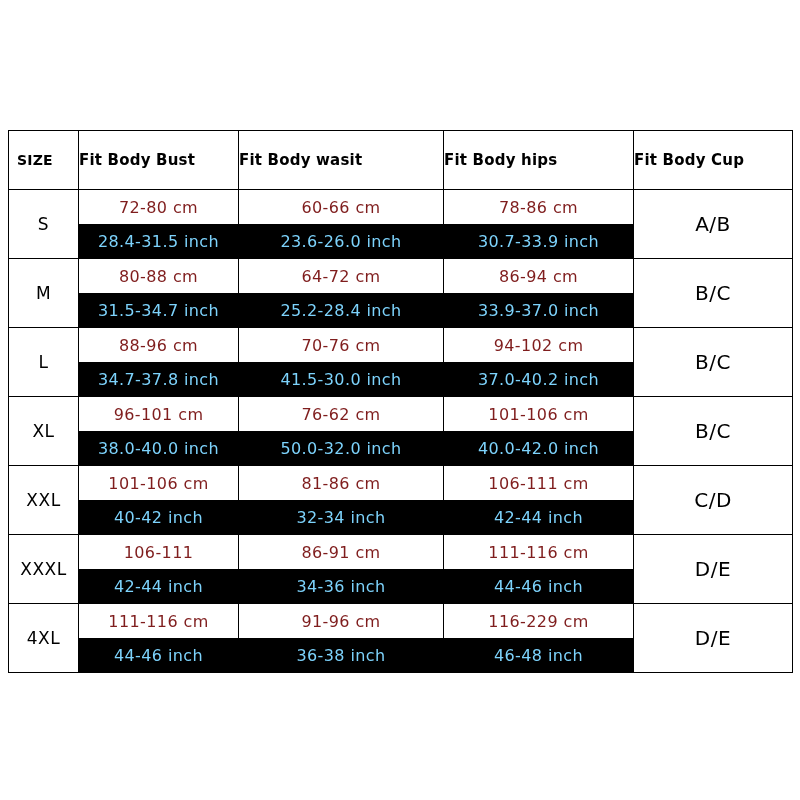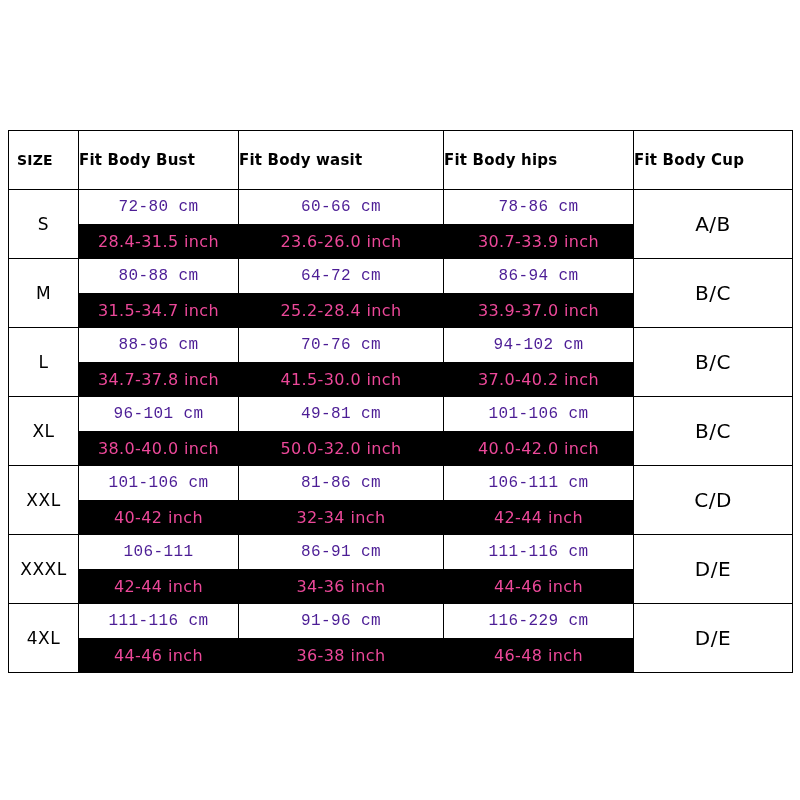--- a/index.html
+++ b/index.html
@@ -66,27 +66,26 @@
     letter-spacing: 0.5px;
   }
   td.val {
     text-align: center;
     font-size: 16px;
     height: 34px;
     letter-spacing: 0.4px;
   }
   tr.cm-row td.val {
     background: #ffffff;
-    color: #4c1d95;
+    color: #7f1d1d;
     border-bottom: none;
-    font-family: Liberation Mono, monospace;
   }
   tr.inch-row td.val {
     background: #000000;
-    color: #ec4899;
+    color: #7dd3fc;
     border-top: none;
   }
   tr.cm-row td.val,
   tr.inch-row td.val {
     border-left: 1px solid #000000;
     border-right: 1px solid #000000;
   }
 </style>
 </head>
 <body>
@@ -146,21 +145,21 @@
       </tr>
       <tr class="inch-row">
         <td class="val">34.7-37.8 inch</td>
         <td class="val">41.5-30.0 inch</td>
         <td class="val">37.0-40.2 inch</td>
       </tr>
 
       <tr class="cm-row">
         <td class="size-cell" rowspan="2">XL</td>
         <td class="val">96-101 cm</td>
-        <td class="val">49-81 cm</td>
+        <td class="val">76-62 cm</td>
         <td class="val">101-106 cm</td>
         <td class="cup-cell" rowspan="2">B/C</td>
       </tr>
       <tr class="inch-row">
         <td class="val">38.0-40.0 inch</td>
         <td class="val">50.0-32.0 inch</td>
         <td class="val">40.0-42.0 inch</td>
       </tr>
 
       <tr class="cm-row">

